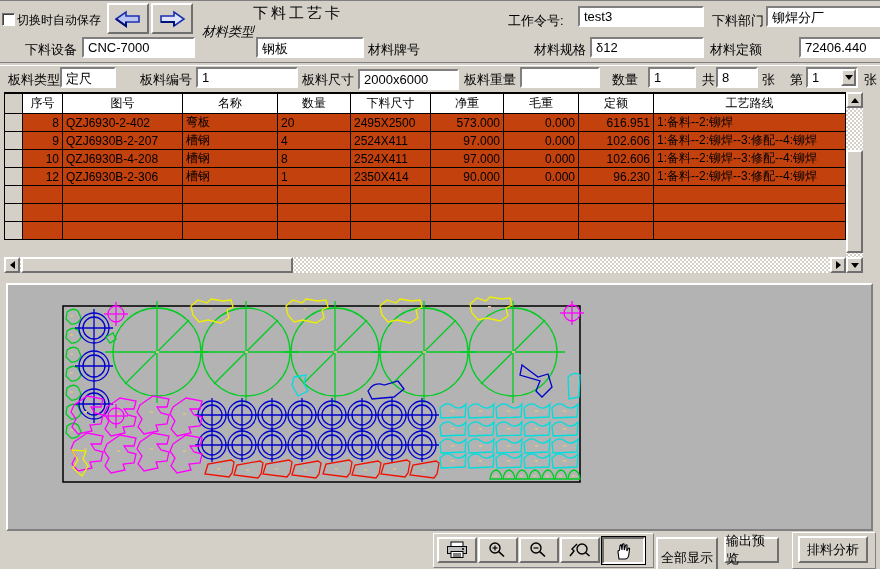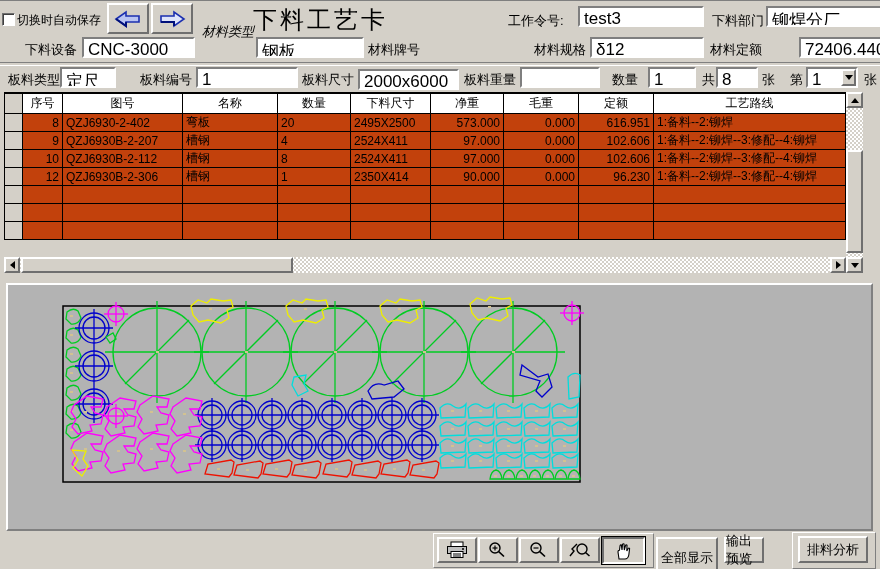--- a/index.html
+++ b/index.html
@@ -1,27 +1,27 @@
 <!DOCTYPE html>
 <html><head>
 <meta charset="utf-8">
 <style>
   html,body{margin:0;padding:0;}
   #app{position:relative;width:880px;height:569px;background:#d4d0c8;overflow:hidden;
        font-family:"Liberation Sans","DejaVu Sans",sans-serif;color:#000;}
   .topline{position:absolute;left:0;top:0;width:880px;height:1px;background:#7f7f7f;}
   .lbl{position:absolute;font-size:13px;white-space:nowrap;}
   .box{position:absolute;background:#fff;border:2px solid;border-color:#7f7f7f #fff #fff #7f7f7f;
-       box-sizing:border-box;height:21px;font-size:17px;padding:1px 4px;white-space:nowrap;overflow:hidden;}
+       box-sizing:border-box;height:21px;font-size:13px;padding:1px 4px;white-space:nowrap;overflow:hidden;}
   .box.center{text-align:left;margin-left:33px;}
   .btn{position:absolute;background:#d4d0c8;border:2px solid;border-color:#fff #6f6f6f #6f6f6f #fff;
        box-sizing:border-box;display:flex;align-items:center;justify-content:center;font-size:13px;cursor:default;}
   .btn.pressed{border-color:#6f6f6f #fff #fff #6f6f6f;outline:1px solid #000;}
   .groove{position:absolute;left:0;width:880px;height:2px;border-top:1px solid #808080;border-bottom:1px solid #fff;}
-  .title{position:absolute;font-size:24px;letter-spacing:3px;font-weight:bold;font-family:Liberation Sans, sans-serif;font-weight:normal;}
+  .title{position:absolute;font-size:15px;letter-spacing:3px;font-weight:bold;font-family:Liberation Sans, sans-serif;font-weight:normal;}
   #grid{position:absolute;left:4px;top:92px;border-collapse:collapse;table-layout:fixed;background:#c2410c;font-size:12px;}
   #grid th{border:1px solid #000;border-top:2px solid #000;border-bottom:1px solid #000;height:19px;
        font-weight:normal;padding:0 3px;overflow:hidden;white-space:nowrap;background:#fff;}
   #grid td{border:1px solid #000;height:17px;padding:0 3px;overflow:hidden;white-space:nowrap;}
   #grid .sel{background:#d4d0c8;}
   #grid .num{text-align:right;}
   .sb{position:absolute;background:#fff;
       background-image:linear-gradient(45deg,#d4d0c8 25%,transparent 25%,transparent 75%,#d4d0c8 75%),
                        linear-gradient(45deg,#d4d0c8 25%,transparent 25%,transparent 75%,#d4d0c8 75%);
       background-size:4px 4px;background-position:0 0,2px 2px;}
@@ -60,21 +60,21 @@
   </div>
 
   <div class="title" style="left:253px;top:4px;">下料工艺卡</div>
 
   <div class="lbl" style="left:508px;top:12px;">工作令号:</div>
   <div class="box" style="left:578px;top:6px;width:126px;">test3</div>
   <div class="lbl" style="left:712px;top:12px;">下料部门</div>
   <div class="box" style="left:766px;top:6px;width:120px;font-family:Liberation Mono, monospace;">铆焊分厂</div>
 
   <div class="lbl" style="left:25px;top:41px;">下料设备</div>
-  <div class="box" style="left:82px;top:37px;width:113px;">CNC-3000</div>
+  <div class="box" style="left:82px;top:37px;width:113px;">CNC-7000</div>
   <div class="lbl" style="left:202px;top:23px;font-style:italic;">材料类型</div>
   <div class="box" style="left:256px;top:37px;width:108px;">钢板</div>
   <div class="lbl" style="left:368px;top:41px;">材料牌号</div>
   <div class="lbl" style="left:534px;top:41px;">材料规格</div>
   <div class="box" style="left:590px;top:37px;width:114px;">δ12</div>
   <div class="lbl" style="left:710px;top:41px;">材料定额</div>
   <div class="box center" style="left:766px;top:37px;width:110px;">72406.440</div>
 
   <div class="groove" style="top:62px;"></div>
 
@@ -144,21 +144,21 @@
           <td class="">4</td>
           <td class="">2524X411</td>
           <td class="num">97.000</td>
           <td class="num">0.000</td>
           <td class="num">102.606</td>
           <td class="">1:备料--2:铆焊--3:修配--4:铆焊</td>
         </tr>
         <tr>
           <td class="sel"></td>
           <td class="num">10</td>
-          <td class="">QZJ6930B-2-112</td>
+          <td class="">QZJ6930B-4-208</td>
           <td class="">槽钢</td>
           <td class="">8</td>
           <td class="">2524X411</td>
           <td class="num">97.000</td>
           <td class="num">0.000</td>
           <td class="num">102.606</td>
           <td class="">1:备料--2:铆焊--3:修配--4:铆焊</td>
         </tr>
         <tr>
           <td class="sel"></td>
@@ -495,17 +495,17 @@
       <line x1="17.5" y1="11.5" x2="21.5" y2="15" stroke="#000" stroke-width="1.6"></line>
     </svg>
   </div>
   <div class="btn pressed" style="left:602px;top:537px;width:43px;height:27px;">
     <svg width="24" height="18" viewBox="0 0 24 18">
       <path d="M7 17 L6 10 Q6 8 7.5 8.2 L8 4 Q8.3 2.6 9.3 3 L10 8 L10.5 2.5 Q11 1.2 12 2 L12.3 8 L13.5 3.5 Q14.2 2.4 15 3.2 L14.8 9 L16.2 6.5 Q17 5.5 17.6 6.6 L16.8 13 Q16 17 13 17 Z" fill="#fff" stroke="#000" stroke-width="1.1"></path>
     </svg>
   </div>
 
   <div class="btn" style="left:656px;top:537px;width:62px;height:42px;">全部显示</div>
-  <div class="btn" style="left:724px;top:537px;width:40px;height:26px;">输出预览</div>
+  <div class="btn" style="left:724px;top:537px;width:55px;height:26px;">输出预览</div>
 
   <div class="frame" style="left:792px;top:532px;width:82px;height:35px;"></div>
   <div class="btn" style="left:798px;top:536px;width:70px;height:27px;">排料分析</div>
 </div>
 
 </body></html>

